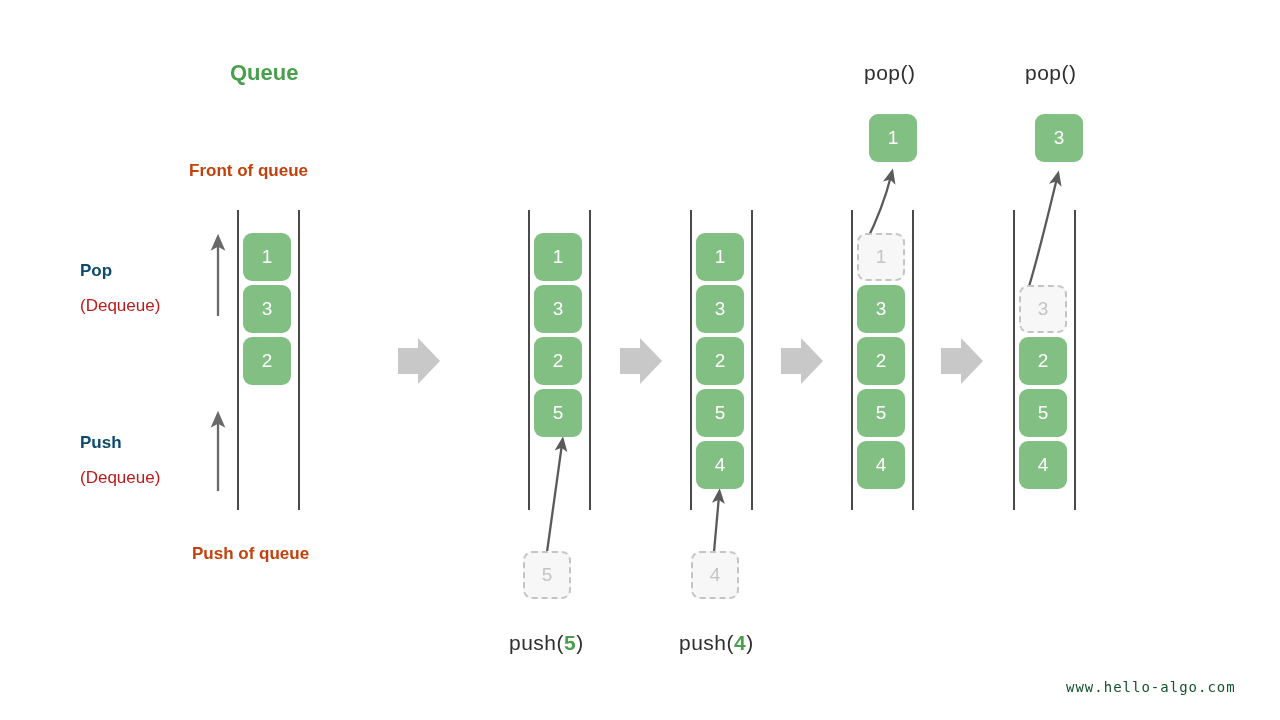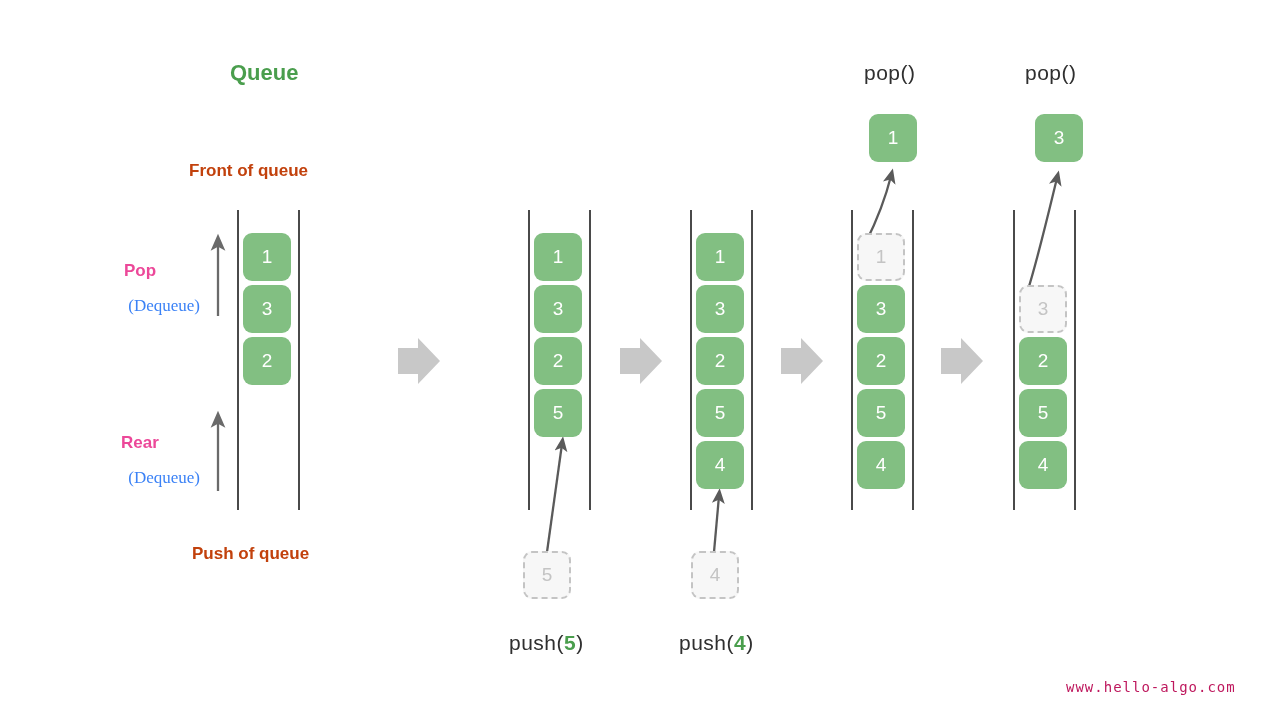--- a/index.html
+++ b/index.html
@@ -34,47 +34,45 @@
     position: absolute;
     font-size: 17px;
     font-weight: bold;
     color: #c2410c;
     white-space: nowrap;
   }
   .lbl-bold {
     position: absolute;
     font-size: 17px;
     font-weight: bold;
-    color: #ec4899;
-    white-space: nowrap;
-    text-align: center;
+    color: #0c4a6e;
+    white-space: nowrap;
   }
   .lbl-reg {
     position: absolute;
     font-size: 17px;
     font-weight: normal;
-    color: #3b82f6;
-    white-space: nowrap;
-    text-align: right;
-    font-family: Liberation Serif, serif;
+    color: #b91c1c;
+    white-space: nowrap;
+    text-align: left;
   }
   .mono {
     position: absolute;
     font-family: Liberation Sans, sans-serif;
     font-size: 21px;
     color: #2f2f2f;
     white-space: nowrap;
     letter-spacing: 0.5px;
   }
   .mono .arg { color: #4a9e4d; font-weight: bold; }
   .watermark {
     position: absolute;
     font-family: "DejaVu Sans Mono", monospace;
     font-size: 14px;
-    color: #be185d;
+    color: #14532d;
     white-space: nowrap;
     letter-spacing: 1px;
   }
 
   
   .rail {
     position: absolute;
     width: 1.6px;
     background: #4a4a4a;
   }
@@ -161,21 +159,21 @@
     </g>
   </svg>
 
   <div class="title-queue" style="left:230px; top:60px;">Queue</div>
 
   <div class="hdr-bold" style="left:189px; top:161px;">Front of queue</div>
   <div class="hdr-bold" style="left:192px; top:544px;">Push of queue</div>
 
   <div class="lbl-bold" style="left:80px; top:261px; width:120px;">Pop</div>
   <div class="lbl-reg" style="left:80px; top:296px; width:120px;">(Dequeue)</div>
-  <div class="lbl-bold" style="left:80px; top:433px; width:120px;">Rear</div>
+  <div class="lbl-bold" style="left:80px; top:433px; width:120px;">Push</div>
   <div class="lbl-reg" style="left:80px; top:468px; width:120px;">(Dequeue)</div>
 
   <div class="rail" style="left:237px; top:210px; height:300px;"></div>
   <div class="rail" style="left:298px; top:210px; height:300px;"></div>
   <div class="cell" style="left:243px; top:233px;">1</div>
   <div class="cell" style="left:243px; top:285px;">3</div>
   <div class="cell" style="left:243px; top:337px;">2</div>
 
   <div class="rail" style="left:528px; top:210px; height:300px;"></div>
   <div class="rail" style="left:589px; top:210px; height:300px;"></div>

